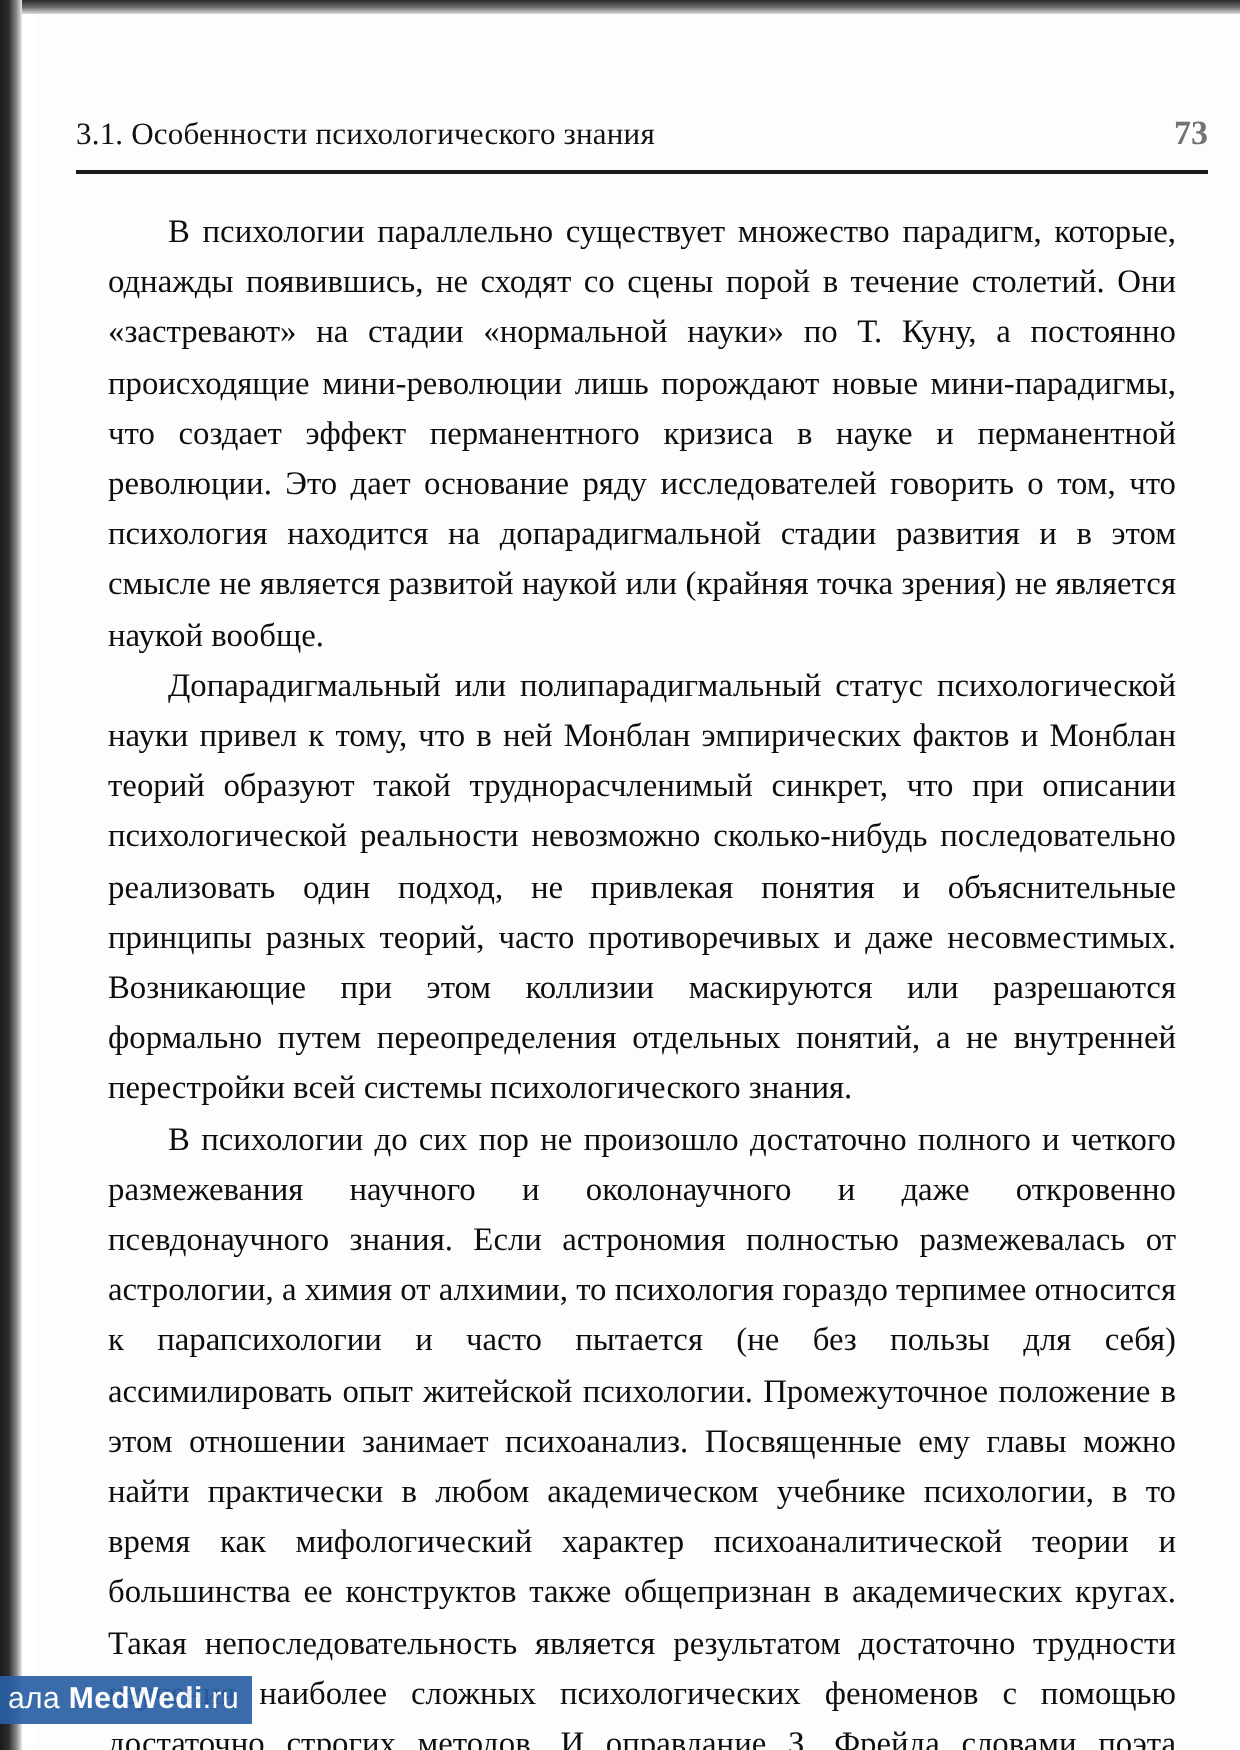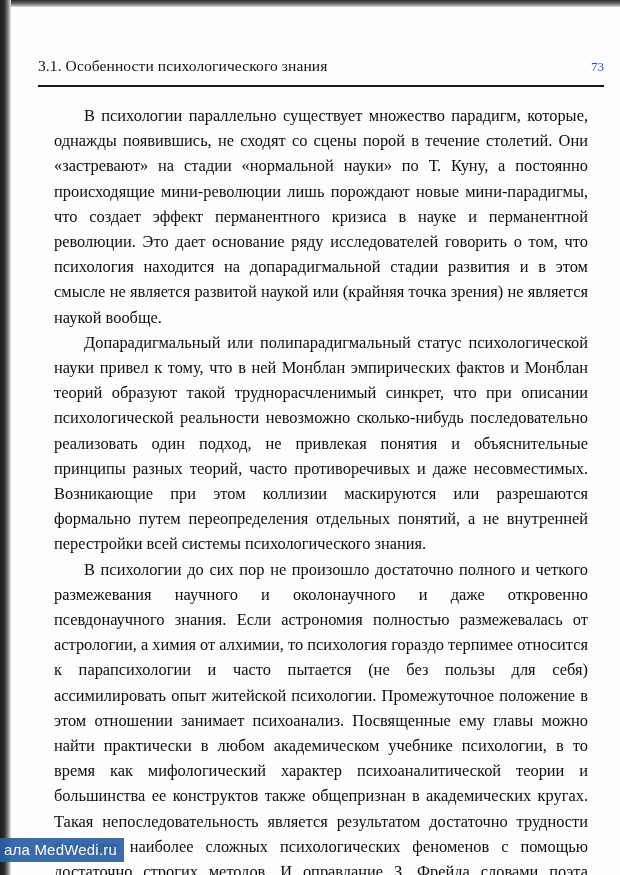--- a/index.html
+++ b/index.html
@@ -44,23 +44,23 @@
     align-items: baseline;
     justify-content: space-between;
   }
   .header-title {
     font-size: 15.5px;
     letter-spacing: 0.1px;
     color: #111;
     white-space: nowrap;
   }
   .header-page {
-    font-size: 13px;
-    font-weight: normal;
-    color: #1d4ed8;
+    font-size: 17px;
+    font-weight: bold;
+    color: #737373;
   }
   .header-rule {
     position: absolute;
     left: 20px;
     top: 78px;
     width: 566px;
     height: 1.6px;
     background: #1a1a1a;
   }
   .body-text {
@@ -84,21 +84,21 @@
     left: -6px;
     top: 838px;
     padding: 3px 7px 4px 10px;
     background: #2a5fa5;
     color: #ffffff;
     font-family: "Liberation Sans", sans-serif;
     font-size: 15px;
     letter-spacing: 0.2px;
     opacity: 0.92;
   }
-  .watermark .wm-bold { font-weight: normal; }
+  .watermark .wm-bold { font-weight: bold; }
 </style>
 </head>
 <body>
 
 <div class="page">
 
   <div class="header">
     <div class="header-title">3.1. Особенности психологического знания</div>
     <div class="header-page">73</div>
   </div>

